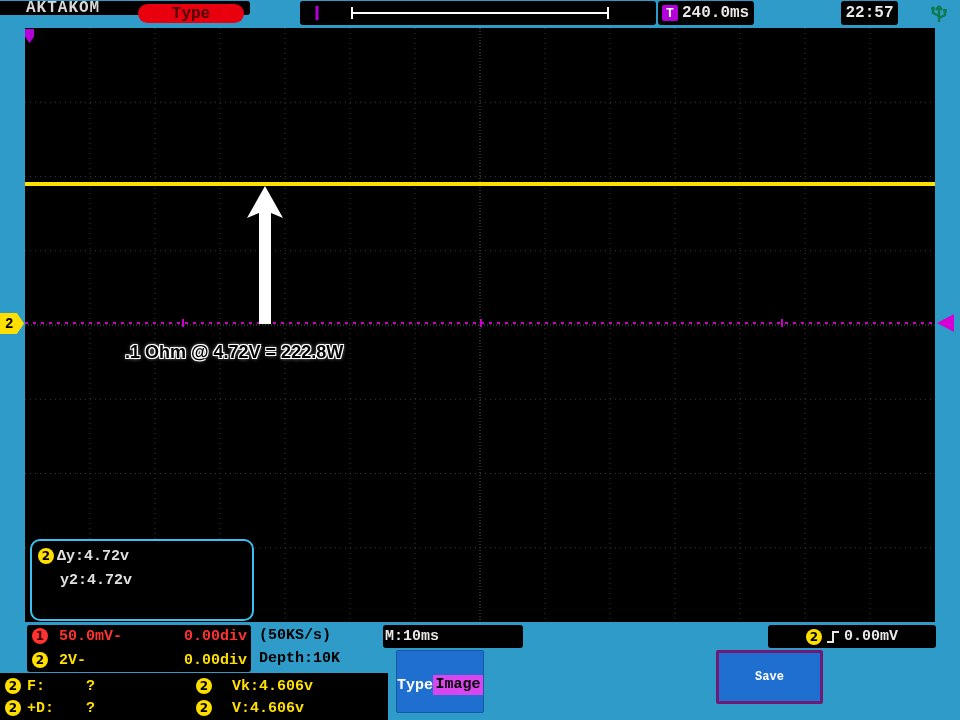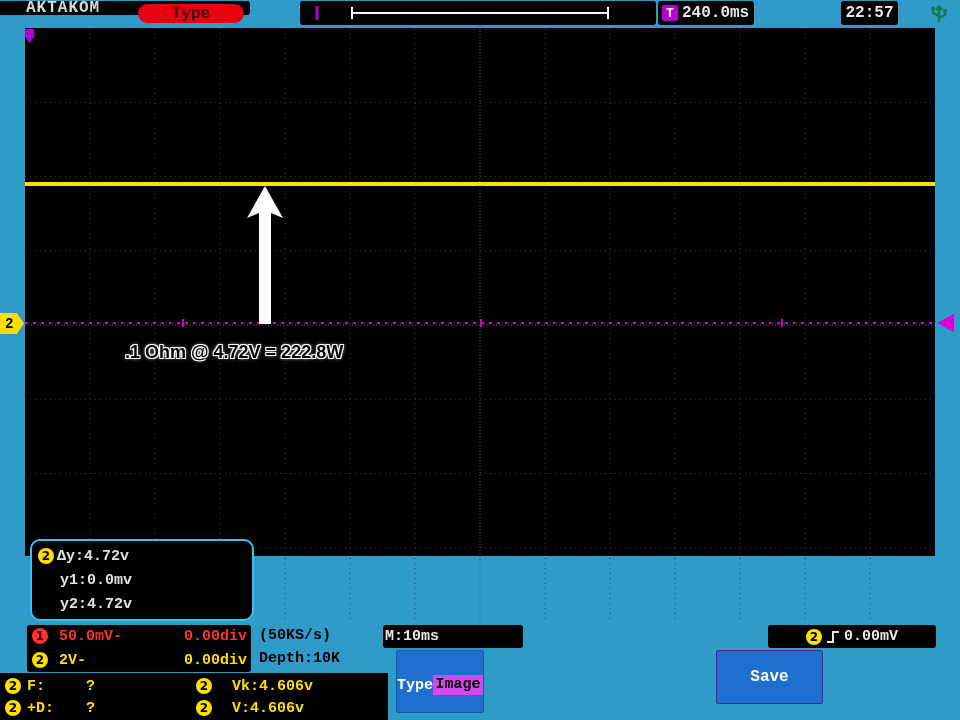--- a/index.html
+++ b/index.html
@@ -19,21 +19,21 @@
            border-radius:10px;color:#4a0004;font-size:16px;display:flex;align-items:center;justify-content:center;}
   #tb2{left:300px;top:1px;width:356px;height:24px;}
   #tb3{left:658px;top:1px;width:96px;height:24px;display:flex;align-items:center;gap:4px;padding-left:4px;box-sizing:border-box;}
   .tsq{width:16px;height:16px;background:#b400d8;color:#fff;font-size:13px;display:flex;
        align-items:center;justify-content:center;border-radius:2px;}
   #tb3 .tval{color:#e8e8e8;font-size:16px;}
   #tb4{left:841px;top:1px;width:57px;height:24px;display:flex;align-items:center;justify-content:center;
        color:#e8e8e8;font-size:16px;}
 
   
-  #scope{position:absolute;left:25px;top:28px;width:910px;height:528px;background:#000;}
+  #scope{position:absolute;left:25px;top:28px;width:910px;height:594px;background:#000;}
   #trace-ch1{position:absolute;left:0;top:154px;width:910px;height:4px;background:#ffe100;}
   #trace-math{position:absolute;left:0;top:294px;width:910px;height:2px;
        background:repeating-linear-gradient(90deg,#cc00cc 0 3px,transparent 3px 8px);}
   .mtick{position:absolute;width:2px;height:8px;background:#cc00cc;top:291px;}
   #annotation{position:absolute;left:100px;top:314px;font-family:"Liberation Sans",sans-serif;
        font-weight:bold;font-size:18px;color:#000;white-space:nowrap;
        text-shadow:-1px -1px 0 #fff,1px -1px 0 #fff,-1px 1px 0 #fff,1px 1px 0 #fff,0 0 4px #fff;}
   #cursor-panel{position:absolute;left:5px;top:511px;width:224px;height:82px;border:2px solid #3cc0f0;
        border-radius:10px;background:#000;box-sizing:border-box;padding:3px 6px;color:#e0e0e0;font-size:15px;}
   #cursor-panel .row{display:flex;align-items:center;height:24px;gap:3px;}
@@ -62,21 +62,21 @@
         padding-left:2px;box-sizing:border-box;}
   #trigbox{left:768px;top:625px;width:168px;height:23px;display:flex;align-items:center;
         justify-content:center;gap:4px;color:#e8e8e8;font-size:15px;}
   #typebtn{position:absolute;left:396px;top:650px;width:88px;height:63px;background:#1f6fd0;
         border:1px solid #1659a8;box-sizing:border-box;display:flex;flex-direction:row;align-items:center;
         color:#fff;font-size:15px;border-radius:2px;cursor:pointer;}
   #typebtn .tlabel{margin-top:8px;}
   #typebtn .tvalue{margin-top:7px;background:#d946ef;color:#000;width:62px;height:20px;
         text-align:center;line-height:20px;}
   #savebtn{position:absolute;left:716px;top:650px;width:107px;height:54px;background:#1f6fd0;
-        border:1px solid #701a75;box-sizing:border-box;color:#fff;font-size:16px;display:flex;
+        border:3px solid #701a75;box-sizing:border-box;color:#fff;font-size:12px;display:flex;
         align-items:center;justify-content:center;border-radius:2px;cursor:pointer;}
   #measbox{left:0;top:673px;width:388px;height:47px;border-radius:0;color:#ffdf00;font-size:15px;}
   #measbox .row{position:absolute;width:100%;height:21px;line-height:21px;}
   #measbox .rowA{top:3px;} #measbox .rowB{top:25px;}
   #measbox .b1{position:absolute;left:5px;top:2px;}
   #measbox .lab{position:absolute;left:27px;}
   #measbox .q{position:absolute;left:86px;}
   #measbox .b2{position:absolute;left:196px;top:2px;}
   #measbox .val{position:absolute;left:232px;}
 </style>
@@ -151,24 +151,20 @@
 
     <div id="annotation">.1 Ohm @ 4.72V = 222.8W</div>
 
     <div id="cursor-panel">
       <div class="row">
         <span class="badge">2</span>
         <span>Δy:4.72v</span>
       </div>
       <div class="row">
         <span class="ind"></span>
-        <span>y1:0.0mv</span>
-      </div>
-      <div class="row">
-        <span class="ind"></span>
         <span>y2:4.72v</span>
       </div>
     </div>
   </div>
 
   <div id="trig-flag"></div>
   <div id="ch2-marker">2</div>
   <div id="trig-arrow"></div>
 
   <div id="chbox" class="bb">

